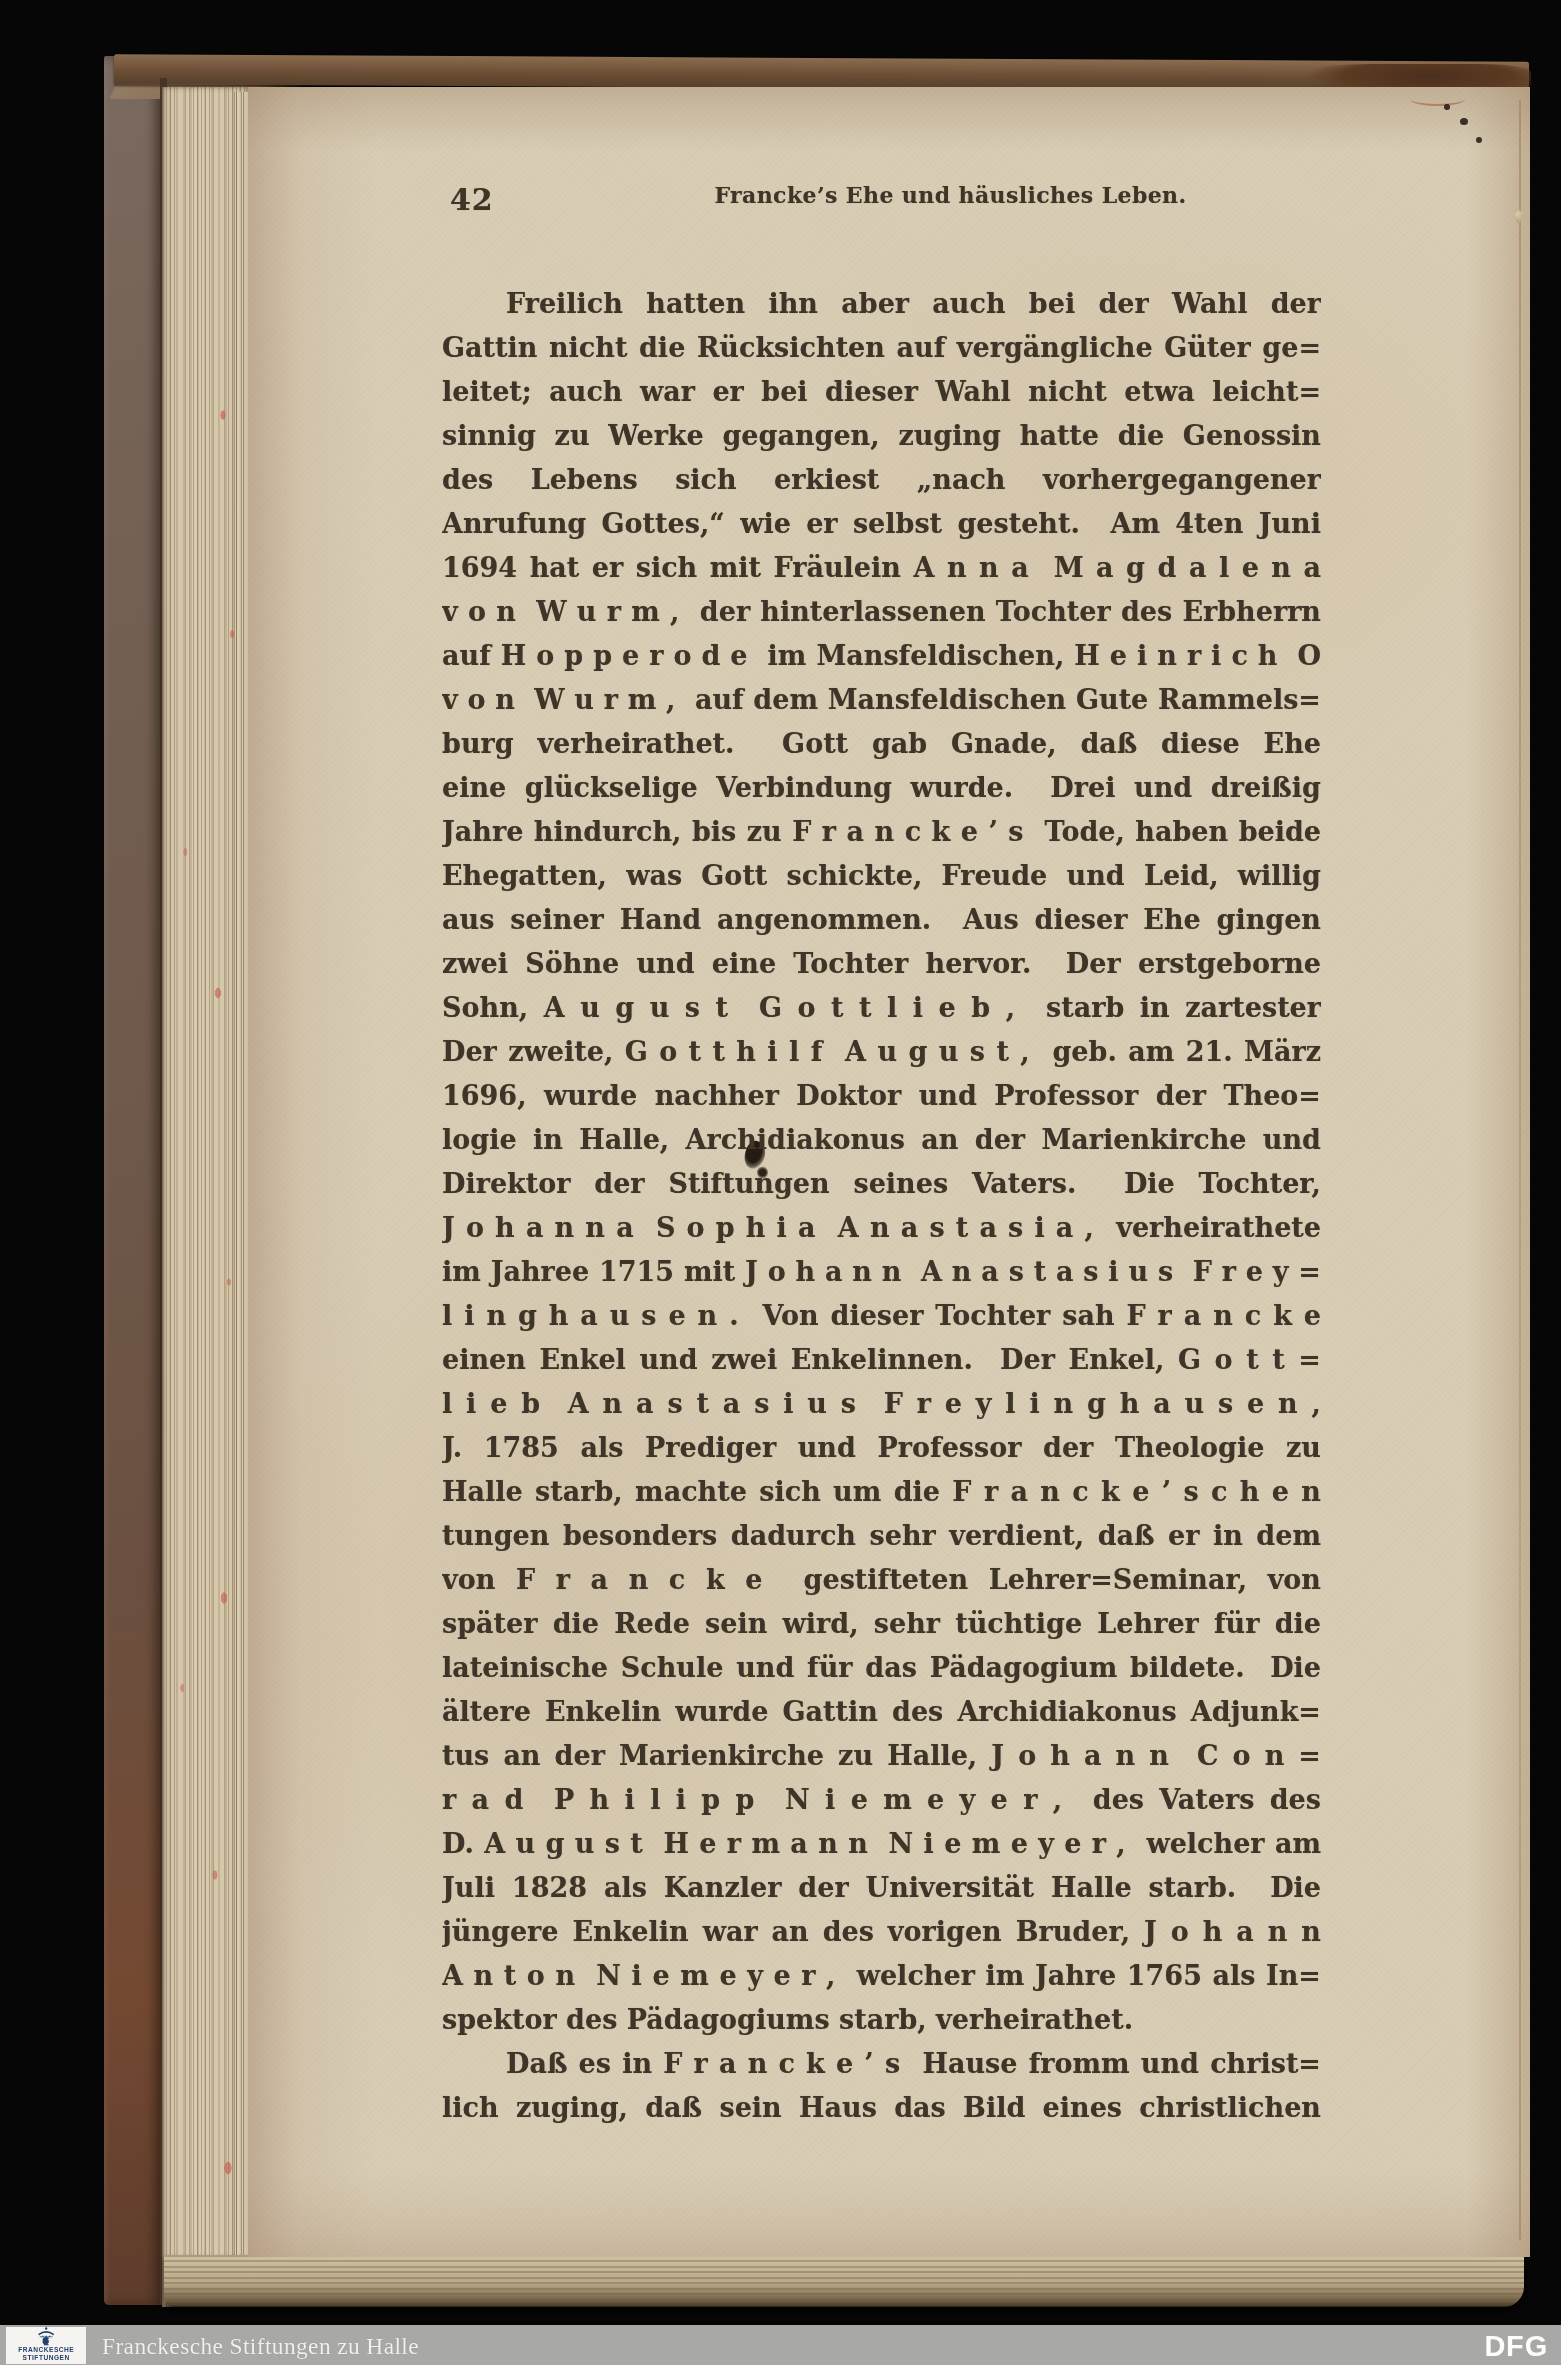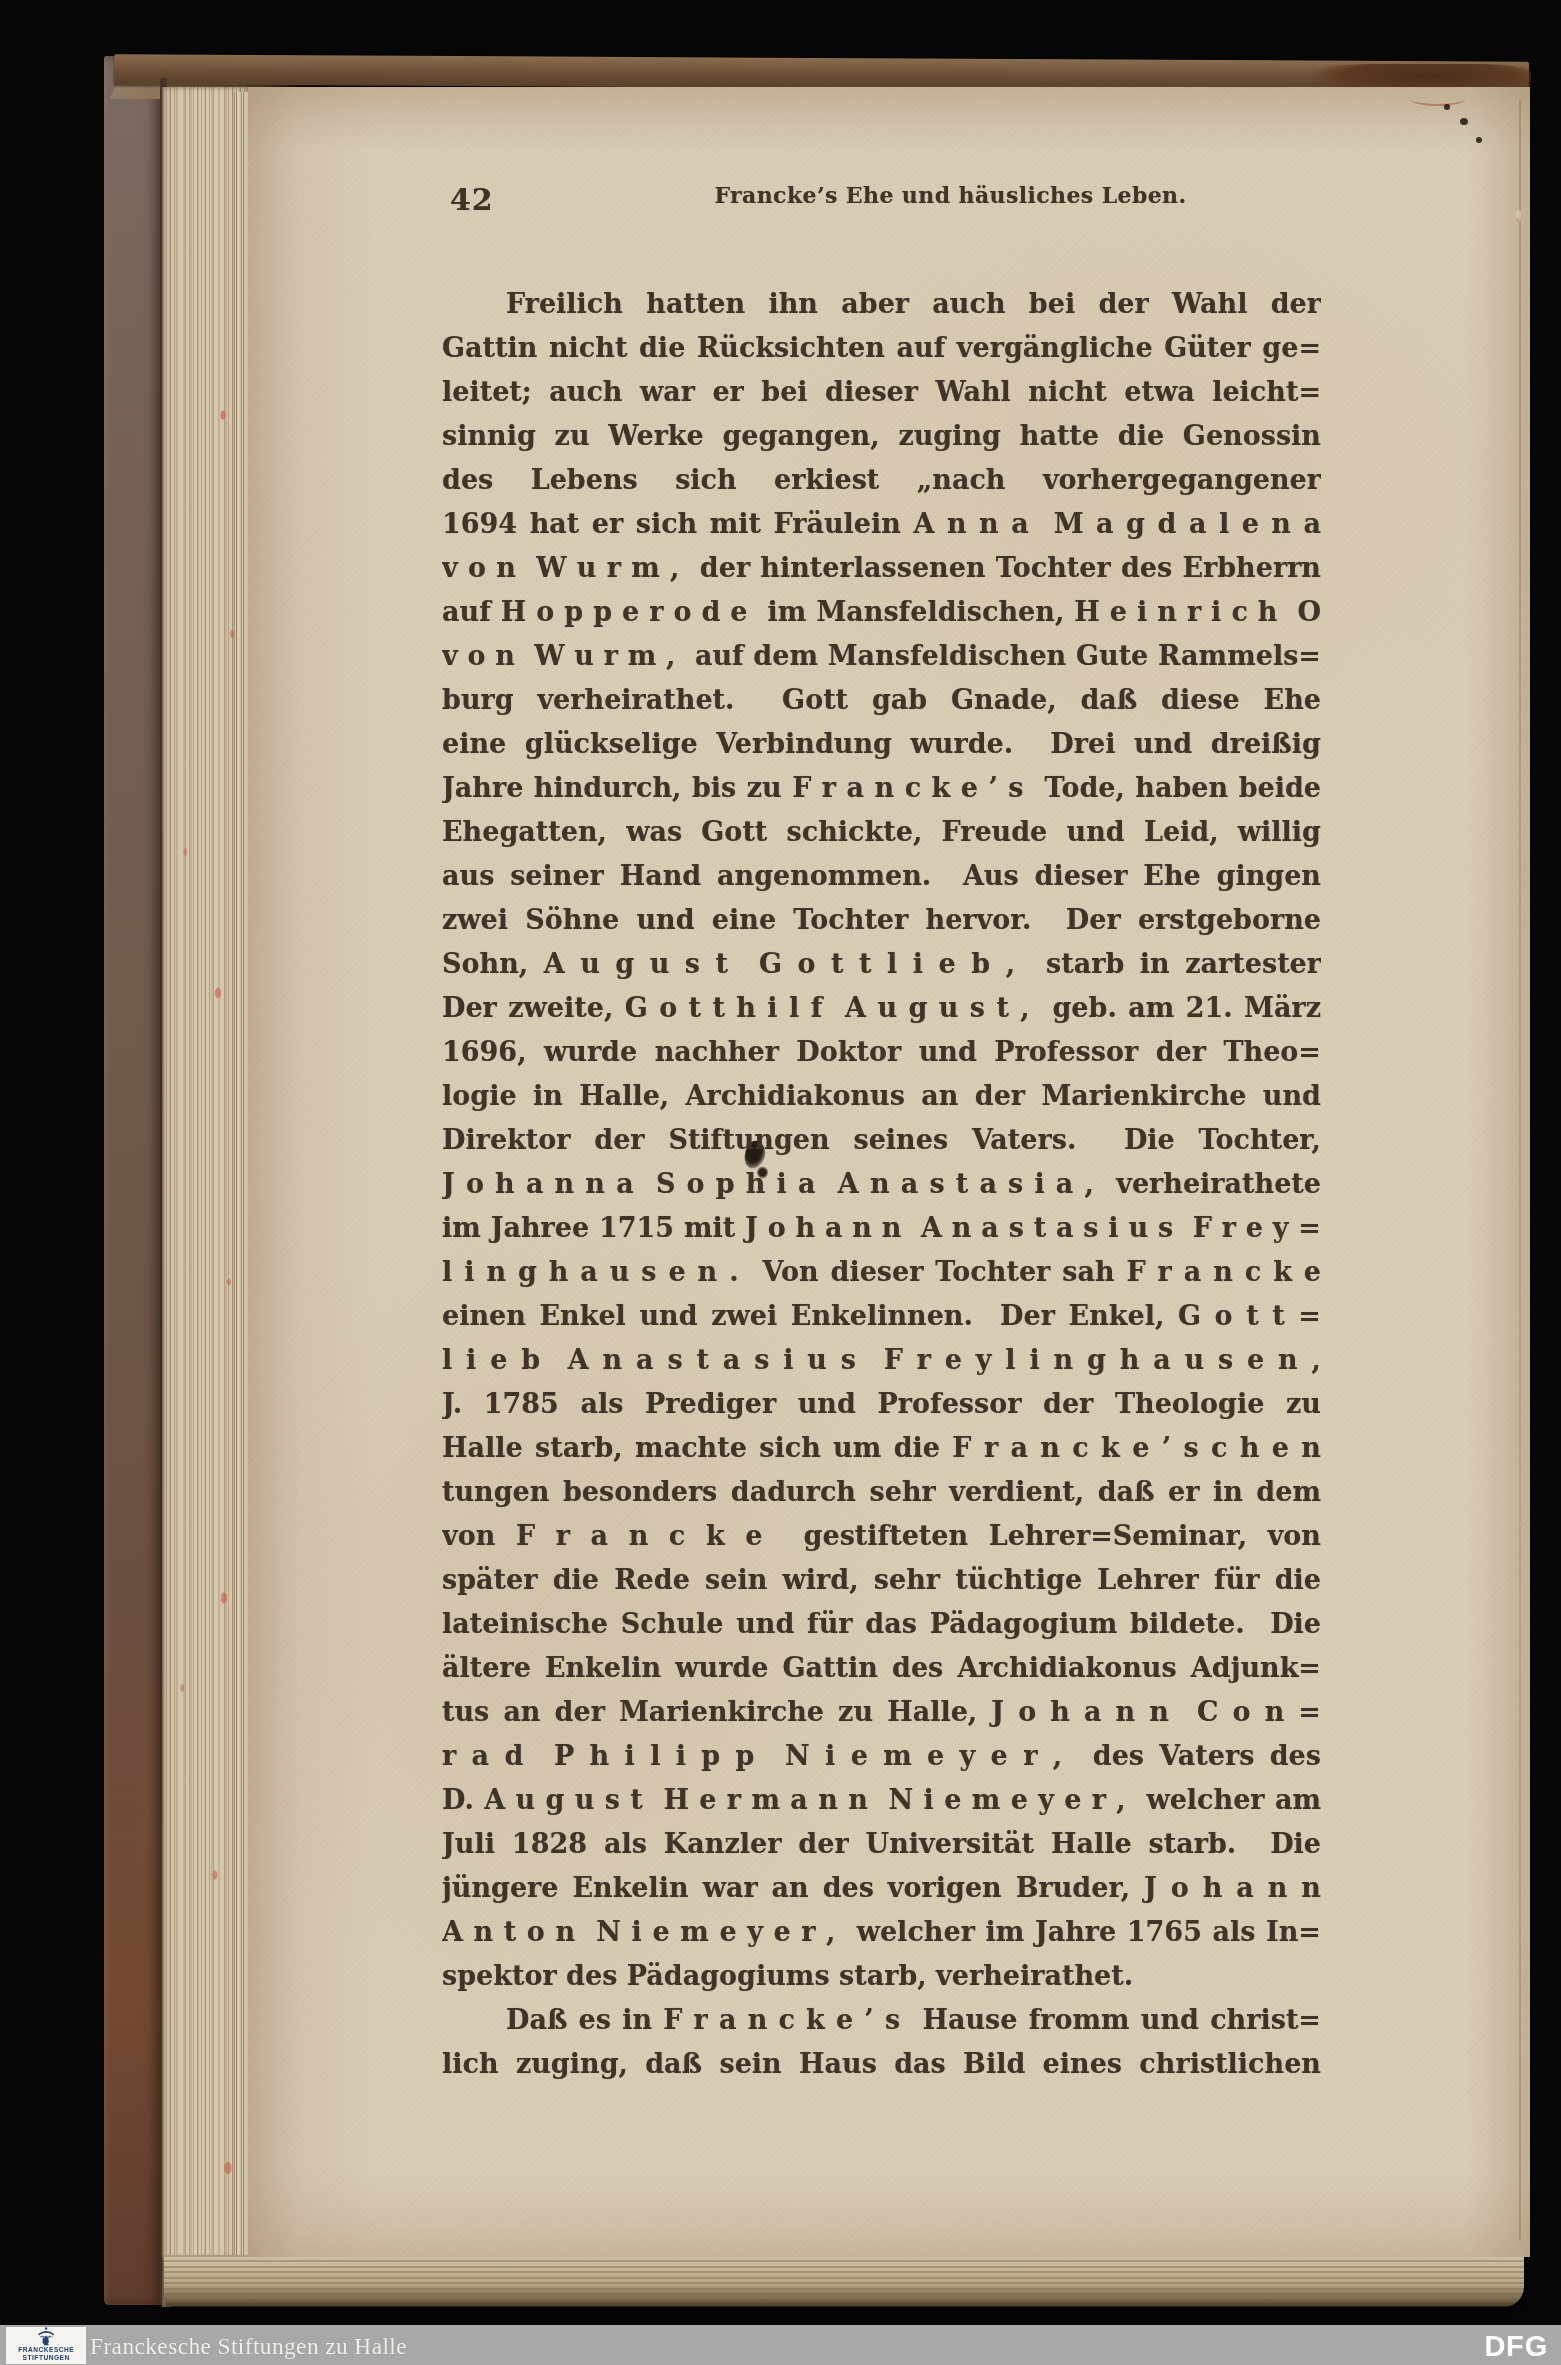--- a/index.html
+++ b/index.html
@@ -153,21 +153,21 @@
     position:absolute;left:6.2px;top:1.6px;width:80px;height:37px;
     background:#f5f4f0;display:flex;flex-direction:column;align-items:center;
     padding-top:0.8px;
   }
   .logo-box svg{display:block;}
   .logo-caption{
     font-family:"Liberation Sans",sans-serif;font-size:6.6px;line-height:7.4px;
     color:var(--c-logo-navy);letter-spacing:0.5px;font-weight:700;text-align:center;
   }
   .footer-title{
-    position:absolute;left:90px;top:50%;transform:translateY(-50%);
+    position:absolute;left:102px;top:50%;transform:translateY(-50%);
     font-family:"Liberation Serif","DejaVu Serif",serif;
     font-size:23.4px;color:var(--c-footer-text);letter-spacing:0.4px;
     text-shadow:0 0.8px 0.8px rgba(0,0,0,.25);
   }
   .dfg-logo{
     position:absolute;right:14px;top:50%;transform:translateY(-50%);
     font-family:"Liberation Sans","DejaVu Sans",sans-serif;
     font-size:29px;font-weight:700;color:#fdfdfb;letter-spacing:0.8px;
   }
 </style>
@@ -201,20 +201,21 @@
       <span class="page-number">42</span>
       <span class="running-title">Francke’s Ehe und häusliches Leben.</span>
     </div>
 
     <div class="textblock">
         <div class="line indent">Freilich hatten ihn aber auch bei der Wahl der</div>
         <div class="line">Gattin nicht die Rücksichten auf vergängliche Güter ge=</div>
         <div class="line">leitet; auch war er bei dieser Wahl nicht etwa leicht=</div>
         <div class="line">sinnig zu Werke gegangen, zuging hatte die Genossin</div>
         <div class="line">des Lebens sich erkiest „nach vorhergegangener herzlicher</div>
+        <div class="line">Anrufung Gottes,“ wie er selbst gesteht.  Am 4ten Juni</div>
         <div class="line">1694 hat er sich mit Fräulein A n n a  M a g d a l e n a</div>
         <div class="line">v o n  W u r m ,  der hinterlassenen Tochter des Erbherrn</div>
         <div class="line">auf H o p p e r o d e  im Mansfeldischen, H e i n r i c h  O t t o</div>
         <div class="line">v o n  W u r m ,  auf dem Mansfeldischen Gute Rammels=</div>
         <div class="line">burg verheirathet.  Gott gab Gnade, daß diese Ehe</div>
         <div class="line">eine glückselige Verbindung wurde.  Drei und dreißig</div>
         <div class="line">Jahre hindurch, bis zu F r a n c k e ’ s  Tode, haben beide</div>
         <div class="line">Ehegatten, was Gott schickte, Freude und Leid, willig</div>
         <div class="line">aus seiner Hand angenommen.  Aus dieser Ehe gingen</div>
         <div class="line">zwei Söhne und eine Tochter hervor.  Der erstgeborne</div>

